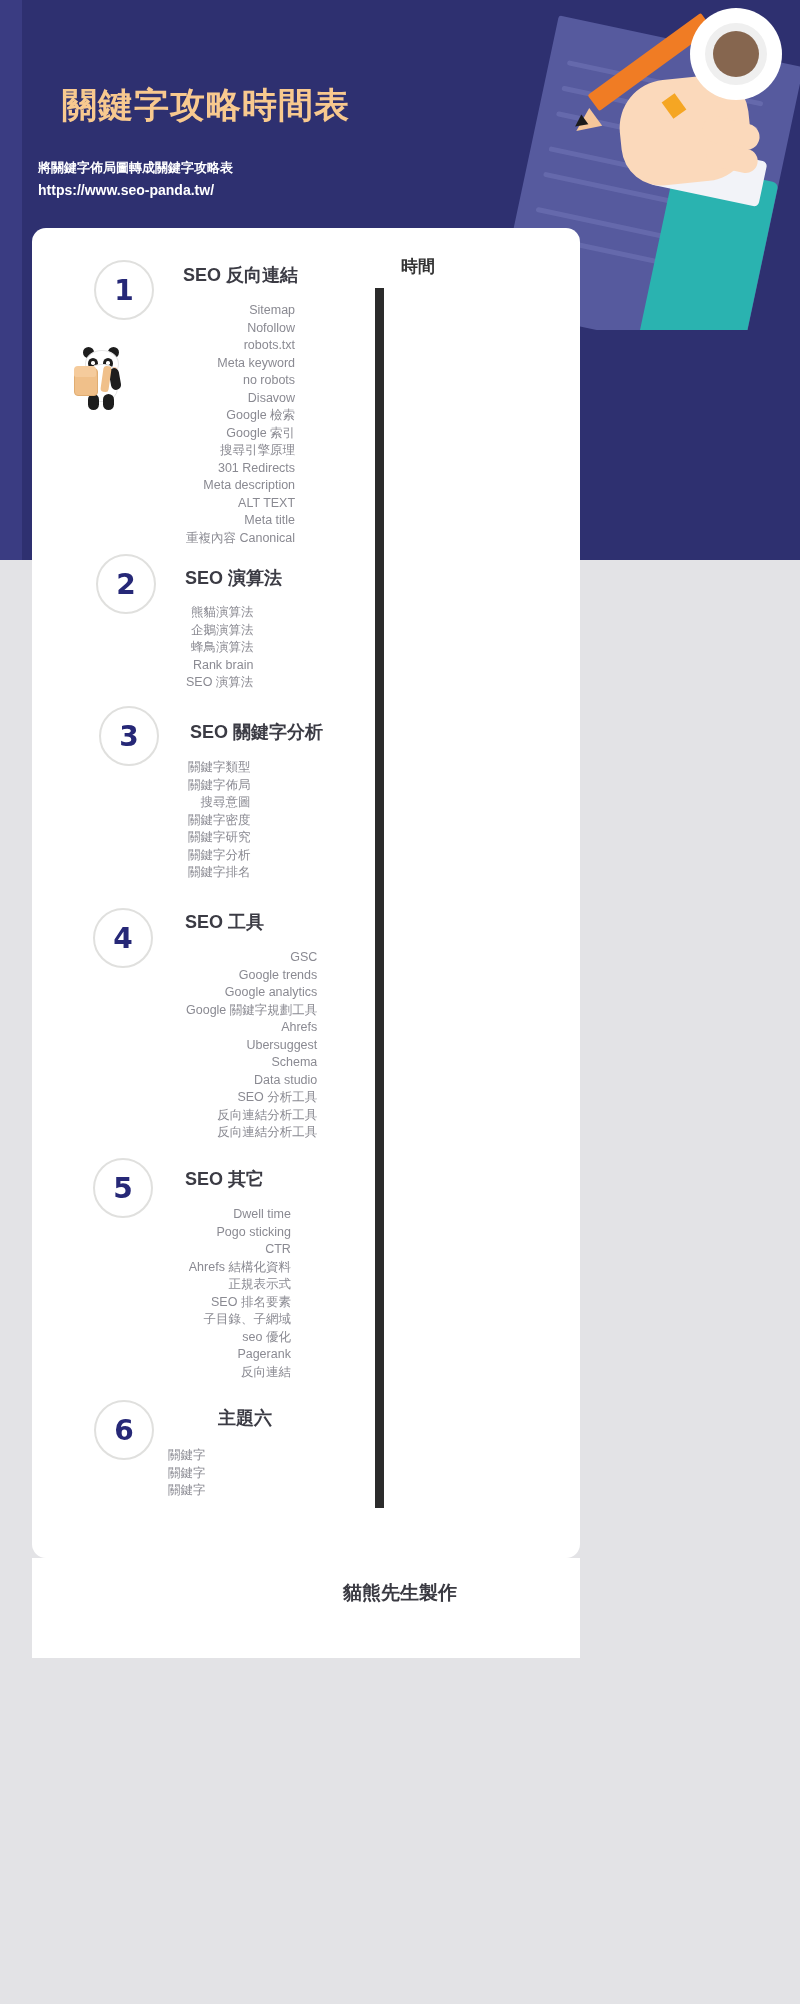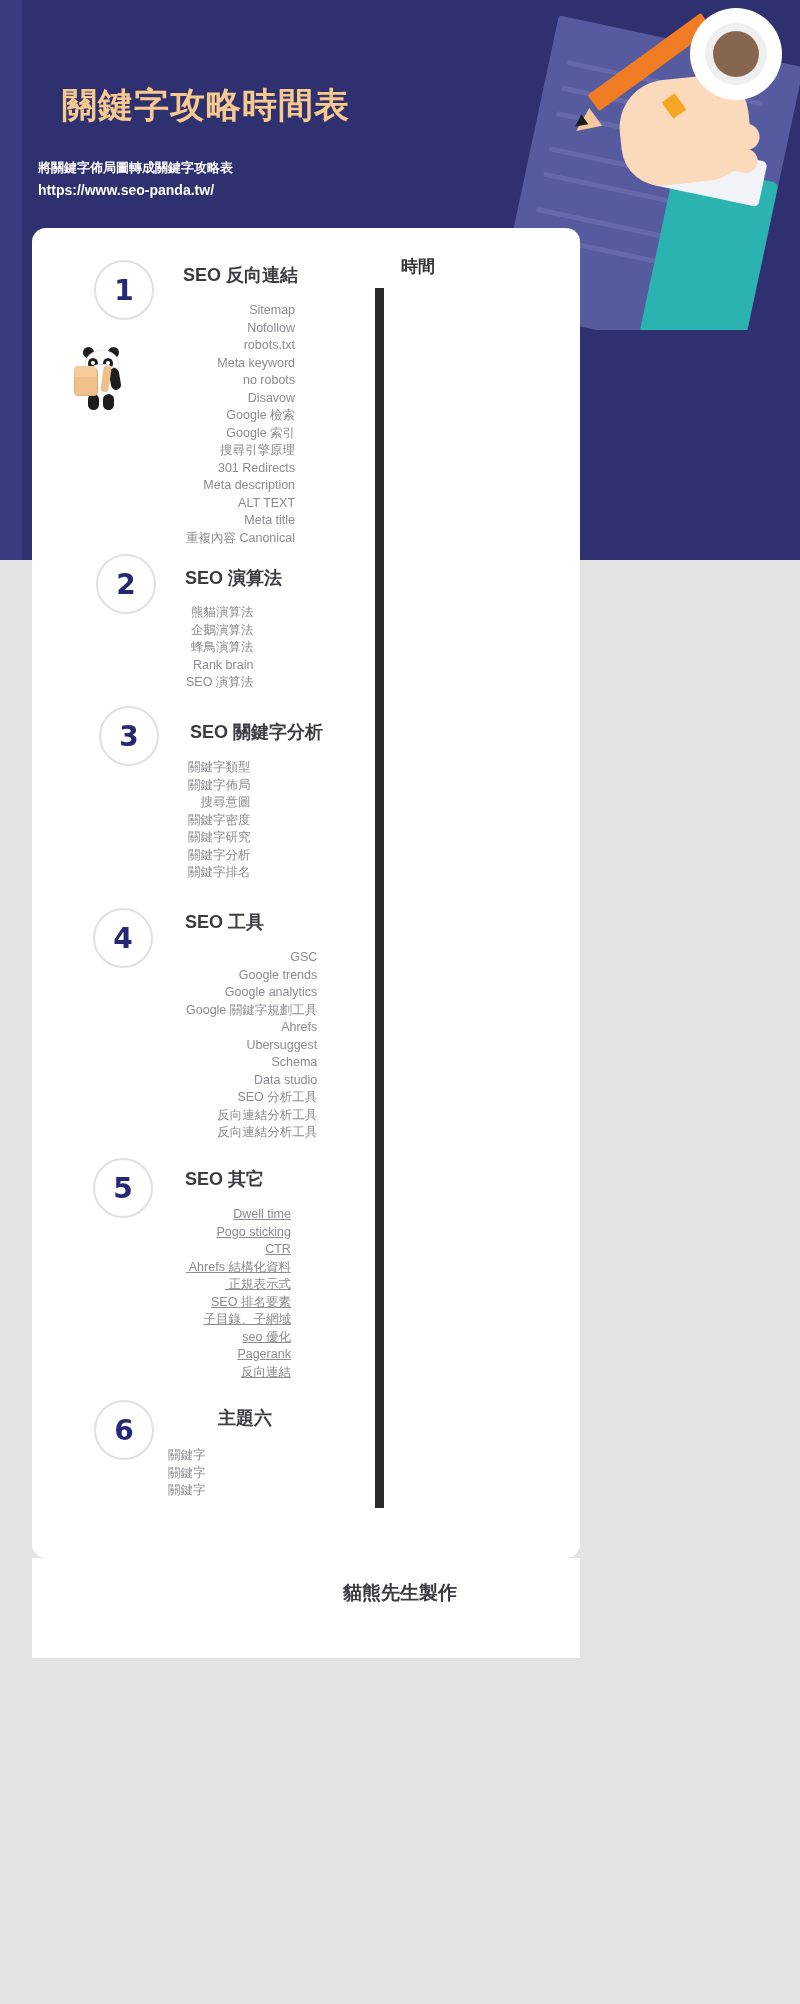--- a/index.html
+++ b/index.html
@@ -285,21 +285,21 @@
     <div>Data studio</div>
     <div>SEO 分析工具</div>
     <div>反向連結分析工具</div>
     <div>反向連結分析工具</div>
   </div>
 </div>
 
 <div class="section">
   <div class="num-circle" style="left:93px;top:1158px;">5</div>
   <div class="sec-title" style="left:185px;top:1167px;">SEO 其它</div>
-  <div class="sec-list" style="left:186px;top:1206px;text-decoration:underline;">
+  <div class="sec-list" style="left:186px;top:1206px;">
     <div>Dwell time</div>
     <div>Pogo sticking</div>
     <div>CTR</div>
     <div> Ahrefs 結構化資料</div>
     <div> 正規表示式</div>
     <div>SEO 排名要素</div>
     <div>子目錄、子網域</div>
     <div>seo 優化</div>
     <div>Pagerank</div>
     <div>反向連結</div>

